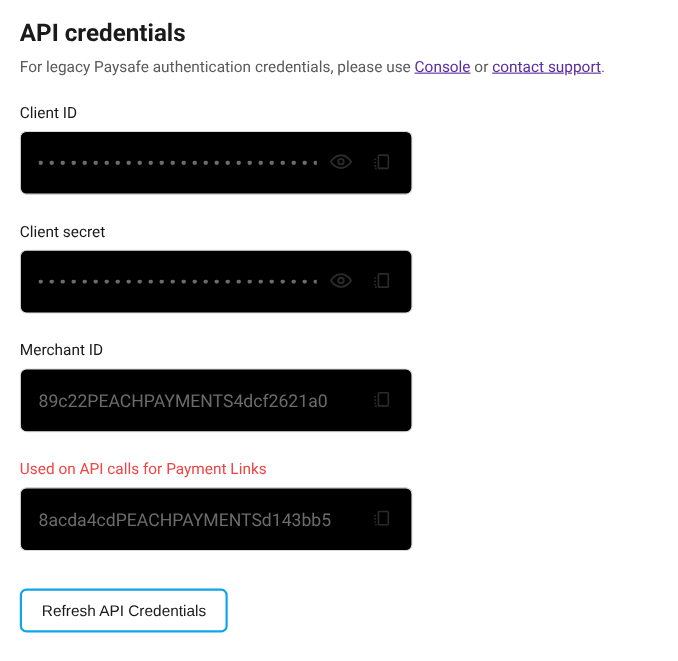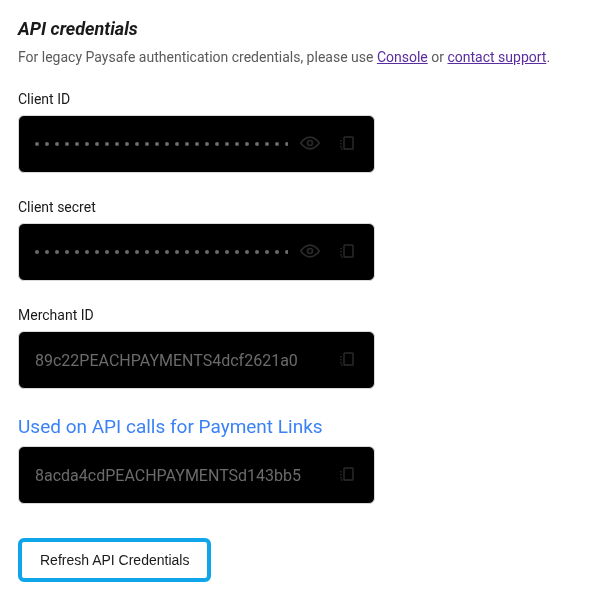--- a/index.html
+++ b/index.html
@@ -8,24 +8,23 @@
       padding: 0;
     }
     body {
       font-family: -apple-system, BlinkMacSystemFont, "Segoe UI", Roboto, Helvetica, Arial, sans-serif;
       background: #fff;
       padding: 18px;
       width: 616px;
       color: #1a1a1a;
     }
     .heading {
-      font-size: 18px;
+      font-size: 22px;
       font-weight: 700;
       margin-bottom: 10px;
-      font-style: italic;
     }
     .description {
       font-size: 14px;
       color: #5a5a5a;
       margin-bottom: 26px;
     }
     .description a {
       color: #5a2ca0;
       text-decoration: underline;
     }
@@ -33,22 +32,22 @@
       margin-bottom: 26px;
       width: 357px;
     }
     .label {
       font-size: 14px;
       color: #1a1a1a;
       margin-bottom: 8px;
       display: block;
     }
     .sublabel {
-      font-size: 19px;
-      color: #3b82f6;
+      font-size: 14px;
+      color: #ef4444;
       margin-bottom: 8px;
       display: block;
     }
     .input-box {
       background: #000000;
       border: 1px solid #d8dadd;
       border-radius: 6px;
       height: 58px;
       display: flex;
       align-items: center;
@@ -91,21 +90,21 @@
     .icon-btn svg {
       width: 20px;
       height: 20px;
     }
     .copy-icon svg {
       width: 18px;
       height: 18px;
     }
     .refresh-btn {
       background: #fff;
-      border: 4px solid #0ea5e9;
+      border: 2px solid #0ea5e9;
       border-radius: 6px;
       padding: 10px 18px;
       font-size: 14px;
       font-weight: 500;
       color: #1a1a1a;
       cursor: pointer;
       margin-top: 8px;
     }
   </style>
 </head>

